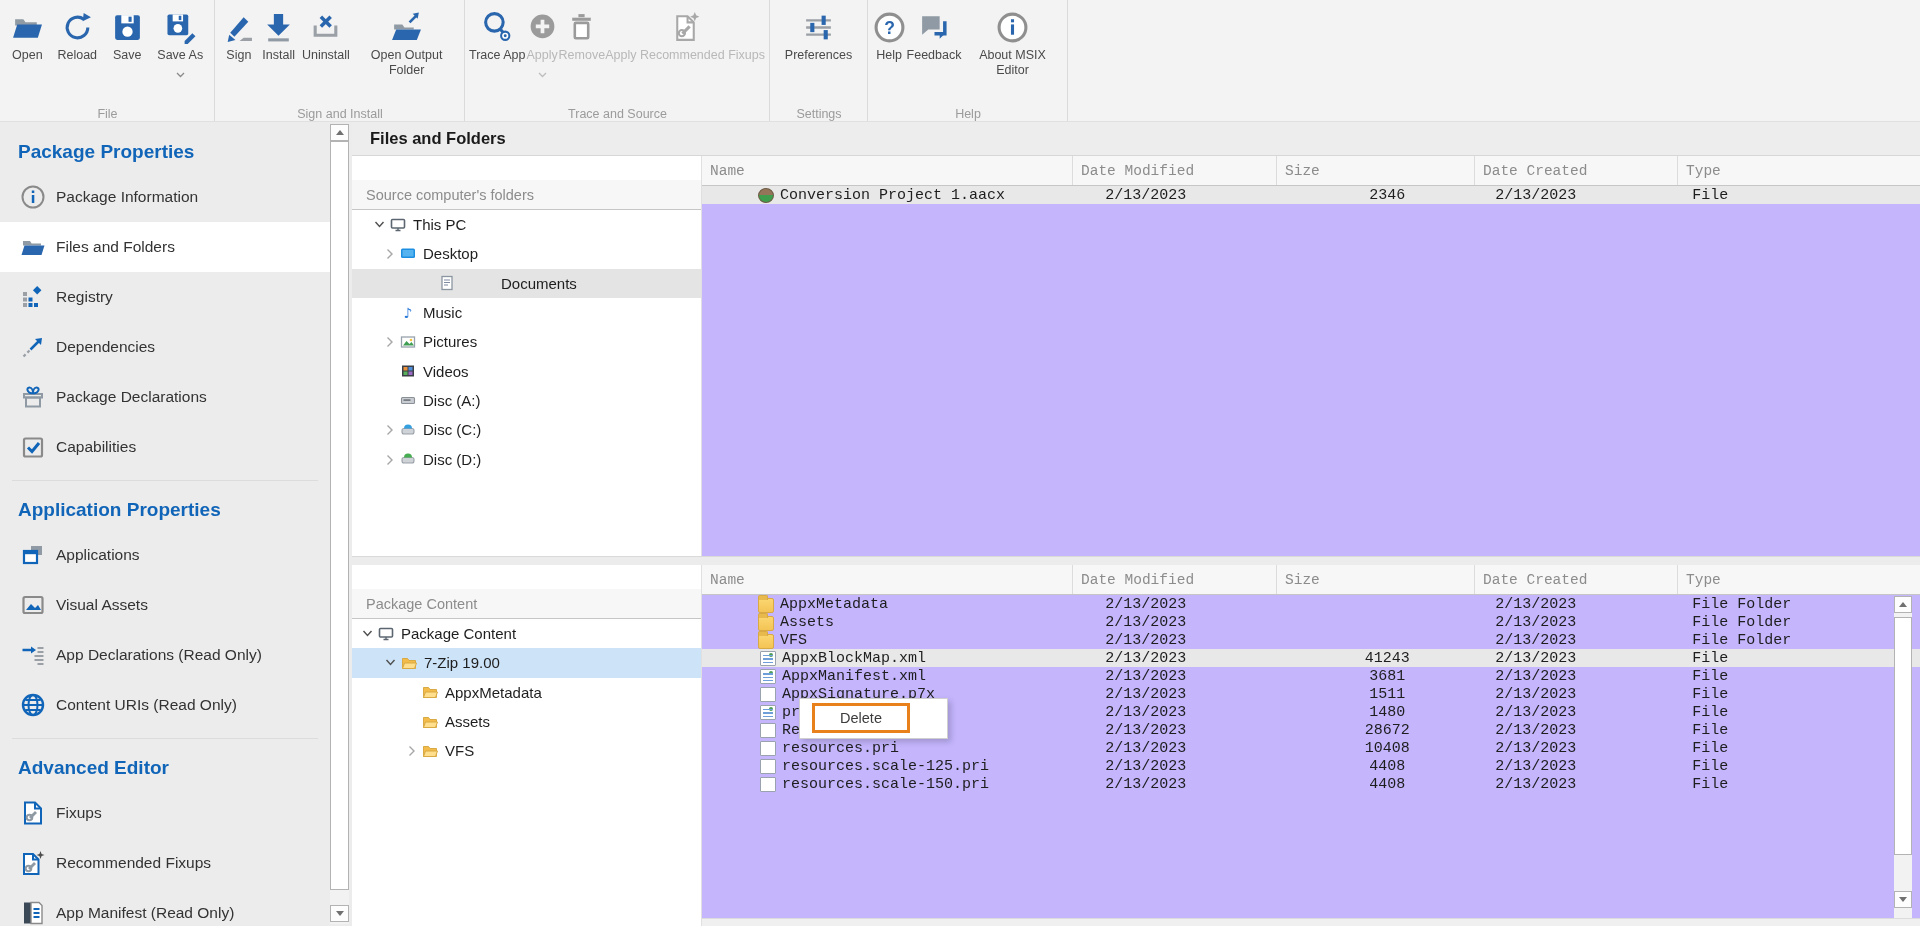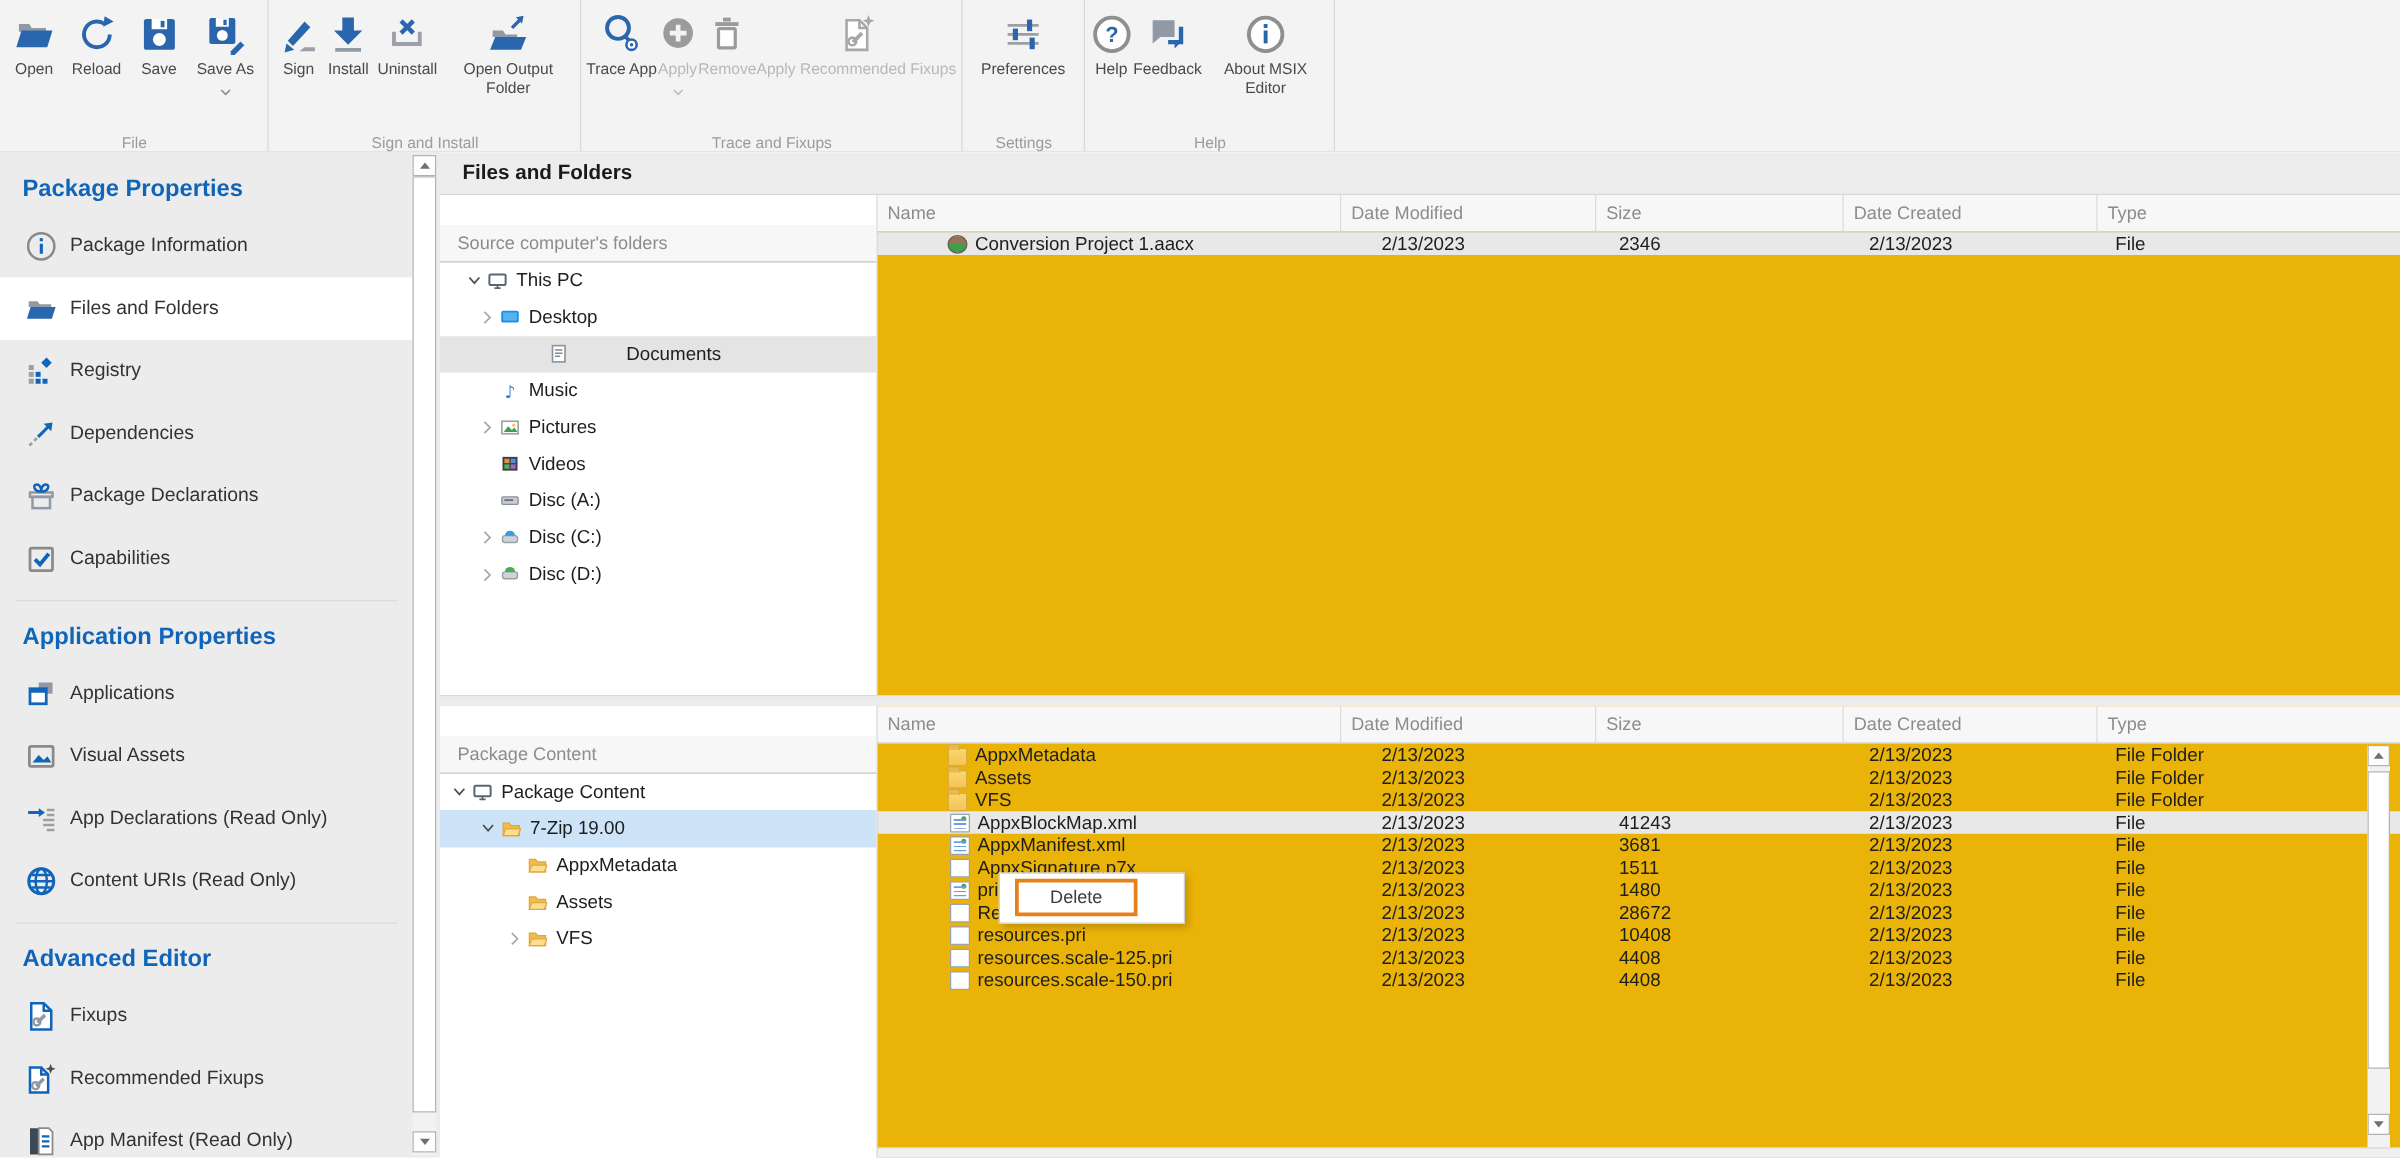--- a/index.html
+++ b/index.html
@@ -49,21 +49,21 @@
   
   .main{position:absolute;left:352px;top:122px;width:1568px;height:804px;background:#fff;}
   .main-title{position:absolute;left:0;top:0;width:100%;height:34px;background:#ededed;
     border-bottom:1px solid #d7d7d7;display:flex;align-items:center;padding-left:18px;
     font-size:16.5px;font-weight:bold;color:#1a1a1a;}
   .pane{position:absolute;left:0;width:100%;}
   .pane-top{top:34px;height:400px;}
   .splitter{position:absolute;left:0;top:434px;width:100%;height:9px;background:#ececec;border-top:1px solid #dadada;}
   .pane-bottom{top:443px;height:361px;}
   .tree-pane{position:absolute;left:0;top:0;width:350px;height:100%;border-right:1px solid #e0e0e0;background:#fff;}
-  .list-pane{position:absolute;left:350px;top:0;width:1218px;height:100%;background:#eab308;}
+  .list-pane{position:absolute;left:350px;top:0;width:1218px;height:100%;background:#c4b5fd;font-family:Liberation Mono, monospace;}
   .pane-head{height:30px;background:#f7f7f7;color:#8c8c8c;font-size:14.5px;border-bottom:1px solid #c6c6c6;
     display:flex;align-items:center;}
   .tree-head{padding-left:14px;margin-top:24px;}
   .hcell{height:100%;display:flex;align-items:center;padding-left:8px;}
   .hcell+.hcell{border-left:1px solid #dcdcdc;}
   .h-name{width:370px;}.h-mod{width:204px;}.h-size{width:198px;}.h-created{width:203px;}.h-type{width:243px;}
 
   .trow{display:flex;align-items:center;height:29.3px;font-size:15px;color:#1e1e1e;cursor:default;}
   .trow.sel-gray{background:#e4e4e4;gap:39px;}
   .trow.sel-blue{background:#cde3f8;}
@@ -71,21 +71,21 @@
   .chev svg{width:11px;height:11px;}
   .ticon{width:20px;height:16px;display:flex;align-items:center;justify-content:center;flex:0 0 20px;}
   .ticon svg{width:16px;height:16px;}
   .tlabel{margin-left:5px;white-space:nowrap;}
 
   .lrow{display:flex;align-items:center;height:18px;font-size:15px;color:#1e1e1e;cursor:default;padding-left:36px;}
   .lrow.selected{background:#e8e8e8;}
   .c-name{width:370px;display:flex;align-items:center;padding-left:20px;}
   .c-name .txt{margin-left:6px;white-space:nowrap;overflow:hidden;}
   .c-mod{width:204px;padding-left:8px;}
-  .c-size{width:198px;text-align:left;padding-right:8px;}
+  .c-size{width:198px;text-align:center;padding-right:8px;}
   .c-created{width:203px;padding-left:8px;}
   .c-type{width:243px;padding-left:8px;}
 
   
   .fic{width:16px;height:15px;position:relative;display:inline-block;flex:0 0 16px;}
   .i-folder{background:linear-gradient(180deg,#fbd671,#f4c455);border:1px solid #d9a943;border-radius:2px;margin-top:2px;}
   .i-folder::before{content:'';position:absolute;top:-4px;left:-1px;width:8px;height:4px;background:#e8b94d;
     border:1px solid #d9a943;border-bottom:none;border-radius:2px 2px 0 0;}
   .i-file{background:#fff;border:1px solid #9aa3ad;border-radius:1px;width:13px;margin-left:2px;}
   .i-xml{background:#fff;border:1px solid #9aa3ad;border-radius:1px;width:13px;margin-left:2px;}
@@ -296,21 +296,21 @@
             <rect x="14.5" y="13" width="3" height="10" fill="#2a66ad"></rect>
             <rect x="14.5" y="8" width="3" height="3" fill="#2a66ad"></rect>
           </svg>
       </span>
       <span class="tb-label wide">About MSIX Editor</span>
     </div>
   </div>
 
   <div style="position:absolute;left:0;bottom:0;width:215px;" class="tb-grouplabel">File</div>
   <div style="position:absolute;left:215px;bottom:0;width:250px;" class="tb-grouplabel">Sign and Install</div>
-  <div style="position:absolute;left:465px;bottom:0;width:305px;" class="tb-grouplabel">Trace and Fixups</div>
+  <div style="position:absolute;left:465px;bottom:0;width:305px;" class="tb-grouplabel">Trace and Source</div>
   <div style="position:absolute;left:770px;bottom:0;width:98px;" class="tb-grouplabel">Settings</div>
   <div style="position:absolute;left:868px;bottom:0;width:200px;" class="tb-grouplabel">Help</div>
 </div>
 
 <div class="sidebar">
  <div class="sb-content">
   <div class="sb-head">Package Properties</div>
 
   <div class="sb-item">
     <span class="sb-ico">

